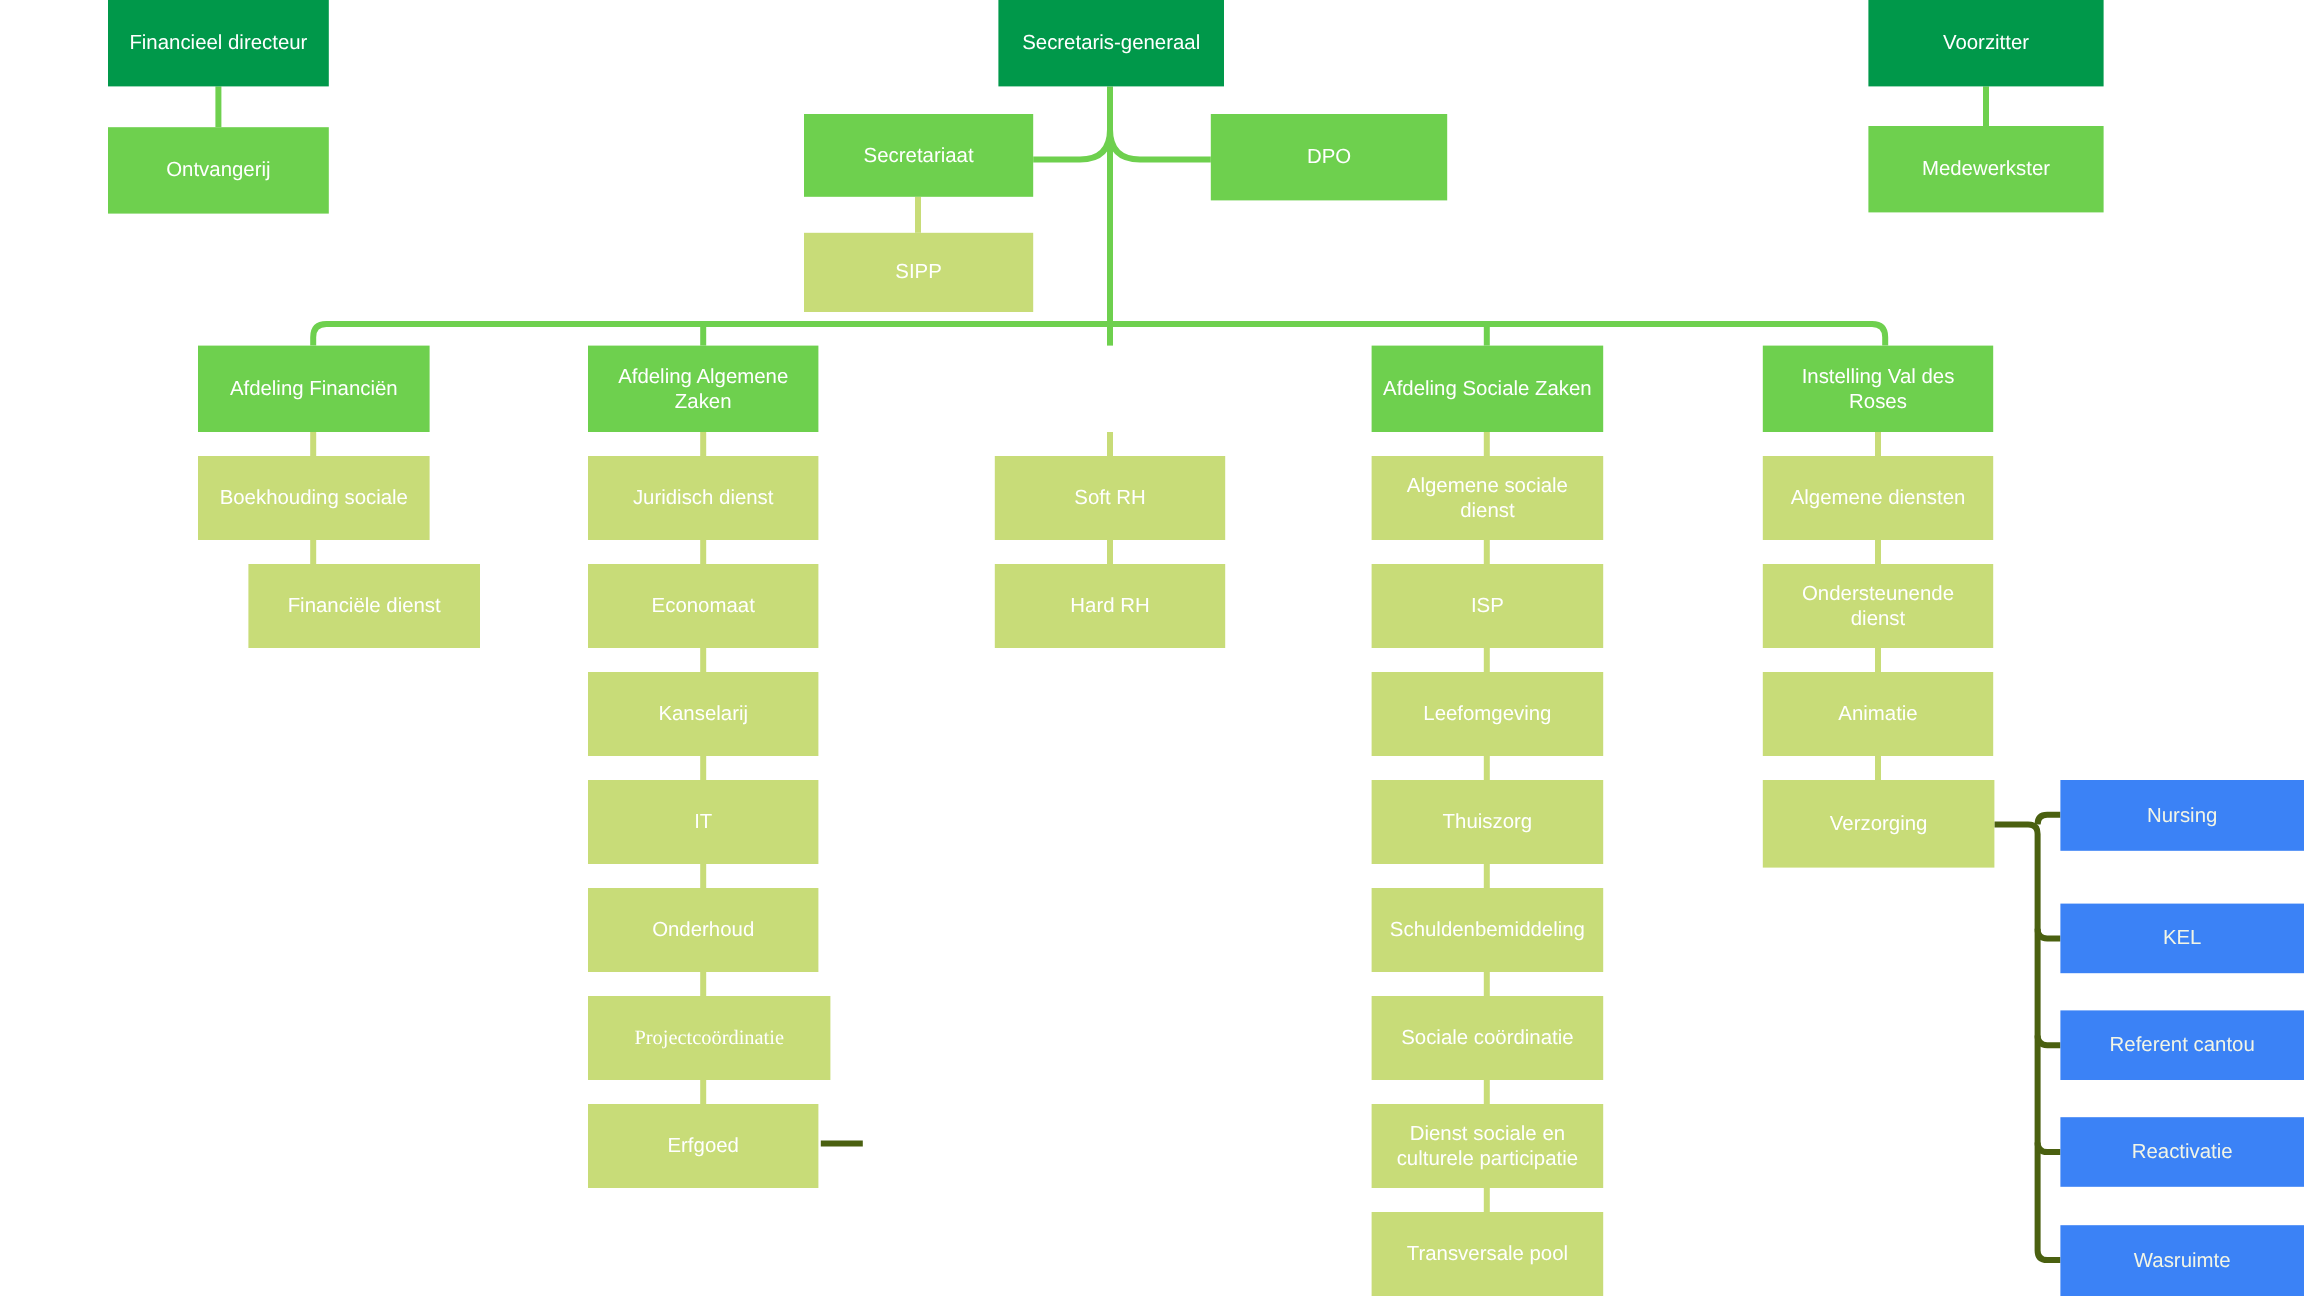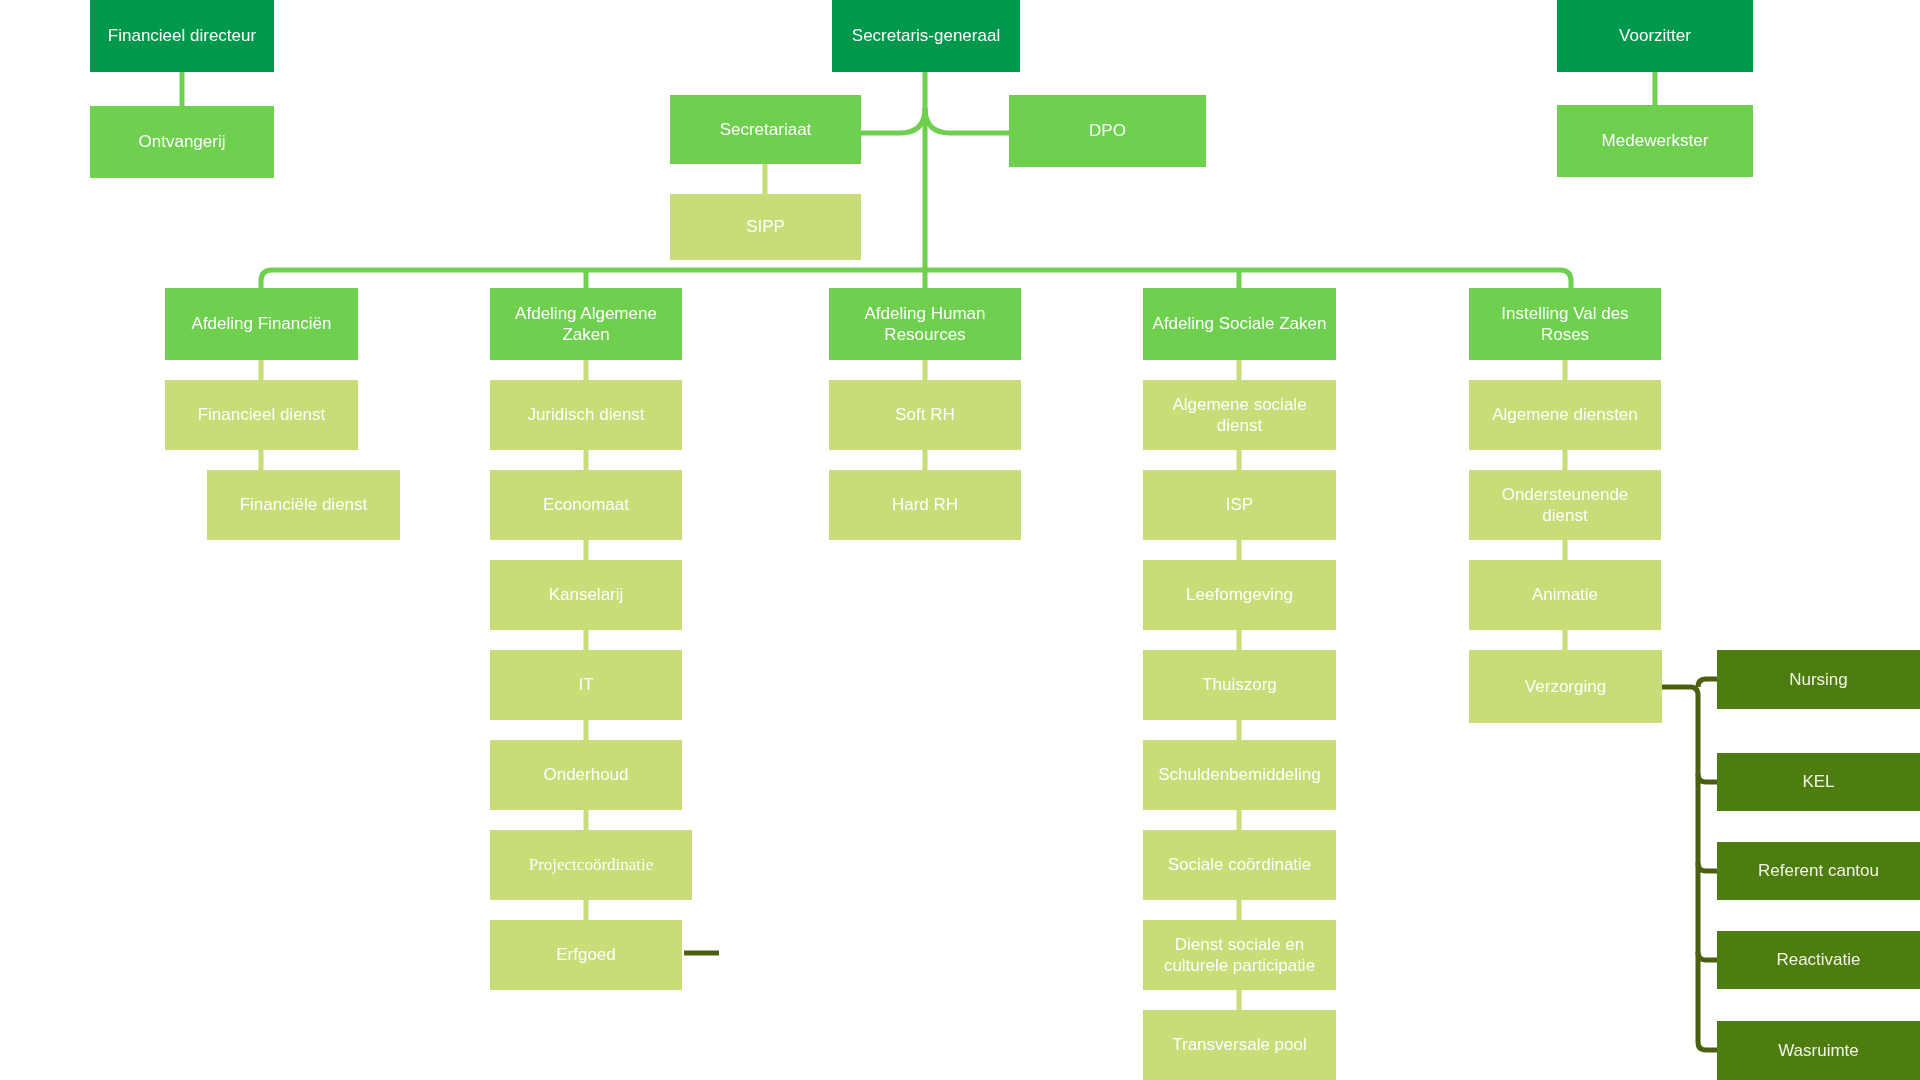--- a/index.html
+++ b/index.html
@@ -18,21 +18,21 @@
     color:#ffffff;
     box-sizing:border-box;
     padding:4px 8px;
     line-height:1.25;
     font-weight:400;
     z-index:2;
   }
   .lvl-exec{background:#00984a;font-size:17px;}
   .lvl-dept{background:#6ed04e;font-size:17px;}
   .lvl-unit{background:#c8dc78;font-size:17px;}
-  .lvl-dark{background:#4d7c0f;font-size:17px;color:#f2f5e6;}
+  .lvl-dark{background:#3b82f6;font-size:17px;color:#f2f5e6;}
 </style>
 </head>
 <body>
 
 <div id="chart">
 
   <svg id="wires" viewBox="0 0 1920 1080" width="1920" height="1080">
     <g fill="none" stroke-linecap="butt" stroke-linejoin="round">
 
       <path d="M182 72 L182 106" stroke="#6ed04e" stroke-width="5"></path>
@@ -102,21 +102,21 @@
   </div>
 
   <div class="node lvl-dept" style="left:1557px;top:105px;width:196px;height:72px;">
     <span>Medewerkster</span>
   </div>
 
   <div class="node lvl-dept" style="left:165px;top:288px;width:193px;height:72px;">
     <span>Afdeling Financiën</span>
   </div>
   <div class="node lvl-unit" style="left:165px;top:380px;width:193px;height:70px;">
-    <span>Financieel dienst</span>
+    <span>Boekhouding sociale</span>
   </div>
   <div class="node lvl-unit" style="left:165px;top:470px;width:193px;height:70px;margin-left:42px;">
     <span>Financiële dienst</span>
   </div>
 
   <div class="node lvl-dept" style="left:490px;top:288px;width:192px;height:72px;">
     <span>Afdeling Algemene Zaken</span>
   </div>
   <div class="node lvl-unit" style="left:490px;top:380px;width:192px;height:70px;">
     <span>Juridisch dienst</span>
@@ -133,23 +133,20 @@
   <div class="node lvl-unit" style="left:490px;top:740px;width:192px;height:70px;">
     <span>Onderhoud</span>
   </div>
   <div class="node lvl-unit" style="left:490px;top:830px;width:202px;height:70px;font-family:Liberation Serif, serif;">
     <span>Projectcoördinatie</span>
   </div>
   <div class="node lvl-unit" style="left:490px;top:920px;width:192px;height:70px;">
     <span>Erfgoed</span>
   </div>
 
-  <div class="node lvl-dept" style="left:829px;top:288px;width:192px;height:72px;">
-    <span>Afdeling Human Resources</span>
-  </div>
   <div class="node lvl-unit" style="left:829px;top:380px;width:192px;height:70px;">
     <span>Soft RH</span>
   </div>
   <div class="node lvl-unit" style="left:829px;top:470px;width:192px;height:70px;">
     <span>Hard RH</span>
   </div>
 
   <div class="node lvl-dept" style="left:1143px;top:288px;width:193px;height:72px;">
     <span>Afdeling Sociale Zaken</span>
   </div>

